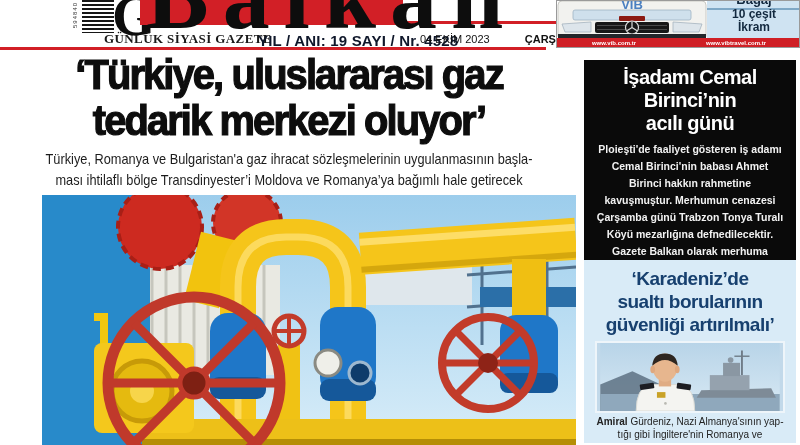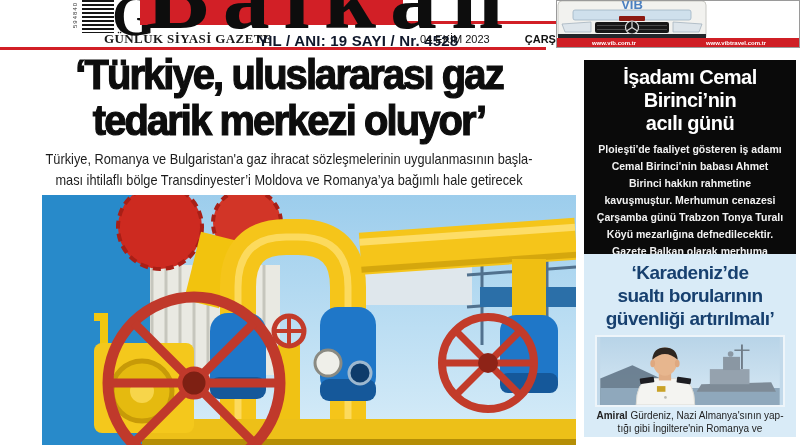--- a/index.html
+++ b/index.html
@@ -50,21 +50,21 @@
   .subhead div { transform:scaleX(0.88); transform-origin:center; white-space:nowrap; }
   .main-photo { position:absolute; left:42px; top:195px; width:534px; height:250px; overflow:hidden; }
 
   
   .obit-box { position:absolute; left:584px; top:60px; width:212px; height:244px; background:#0a0a0a;
     overflow:hidden; padding:6px 10px 0 10px; }
   .obit-headline { text-align:center; color:#fff; font-weight:bold; font-size:20px; line-height:23px;
     letter-spacing:-0.5px; margin-bottom:6px; }
   .obit-body { text-align:center; color:#f2f2f2; font-weight:bold; font-size:10.5px; line-height:17px; }
 
-  .karadeniz-box { position:absolute; left:584px; top:254px; width:212px; height:183px;
+  .karadeniz-box { position:absolute; left:584px; top:260px; width:212px; height:183px;
     background:#d9ebf7; overflow:hidden; padding-top:7px; }
   .karadeniz-headline { text-align:center; color:#17406f; font-weight:bold; font-size:19px;
     line-height:23px; letter-spacing:-0.5px; }
   .admiral-photo { display:block; margin:5px auto 0 auto; width:190px; height:72px;
     border:2px solid #eef5fa; background:#c2d9ea; }
   .caption { margin-top:2px; text-align:center; color:#222; font-size:10px; line-height:13px; }
   .caption b { font-weight:bold; }
 </style>
 </head>
 <body>
@@ -99,20 +99,27 @@
       <g>
         <circle cx="75" cy="26.5" r="6.5" fill="#171717" stroke="#dcdcdc" stroke-width="1.2"></circle>
         <line x1="75" y1="26.5" x2="75" y2="20.5" stroke="#dcdcdc" stroke-width="1.2"></line>
         <line x1="75" y1="26.5" x2="69.9" y2="29.8" stroke="#dcdcdc" stroke-width="1.2"></line>
         <line x1="75" y1="26.5" x2="80.1" y2="29.8" stroke="#dcdcdc" stroke-width="1.2"></line>
       </g>
       <polygon points="5,23 34,21 34,31 8,31" fill="#dde5eb" stroke="#a6b4bf" stroke-width="0.8"></polygon>
       <polygon points="145,23 116,21 116,31 142,31" fill="#dde5eb" stroke="#a6b4bf" stroke-width="0.8"></polygon>
       <rect x="1" y="33" width="148" height="6" fill="#23262a"></rect>
     </svg>
+    <div class="ad-panel">
+      <div class="ad-cropped">Bagaj</div>
+      <div class="ad-offer">
+        <div>10 çeşit</div>
+        <div>İkram</div>
+      </div>
+    </div>
     <div class="ad-urls">
       <span>www.vib.com.tr</span>
       <span>www.vibtravel.com.tr</span>
     </div>
   </div>
 
   <div class="headline">
     <div>‘Türkiye, uluslararası gaz</div>
     <div>tedarik merkezi oluyor’</div>
   </div>

